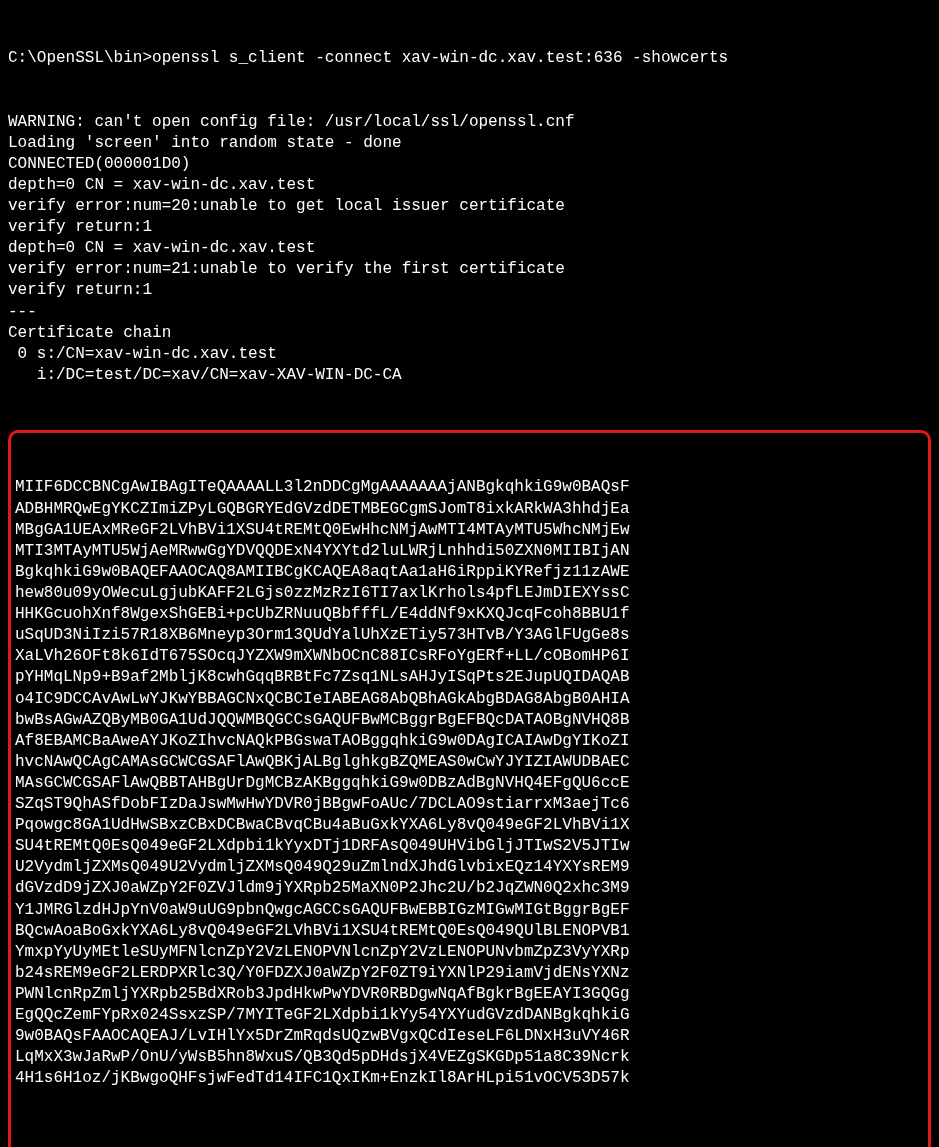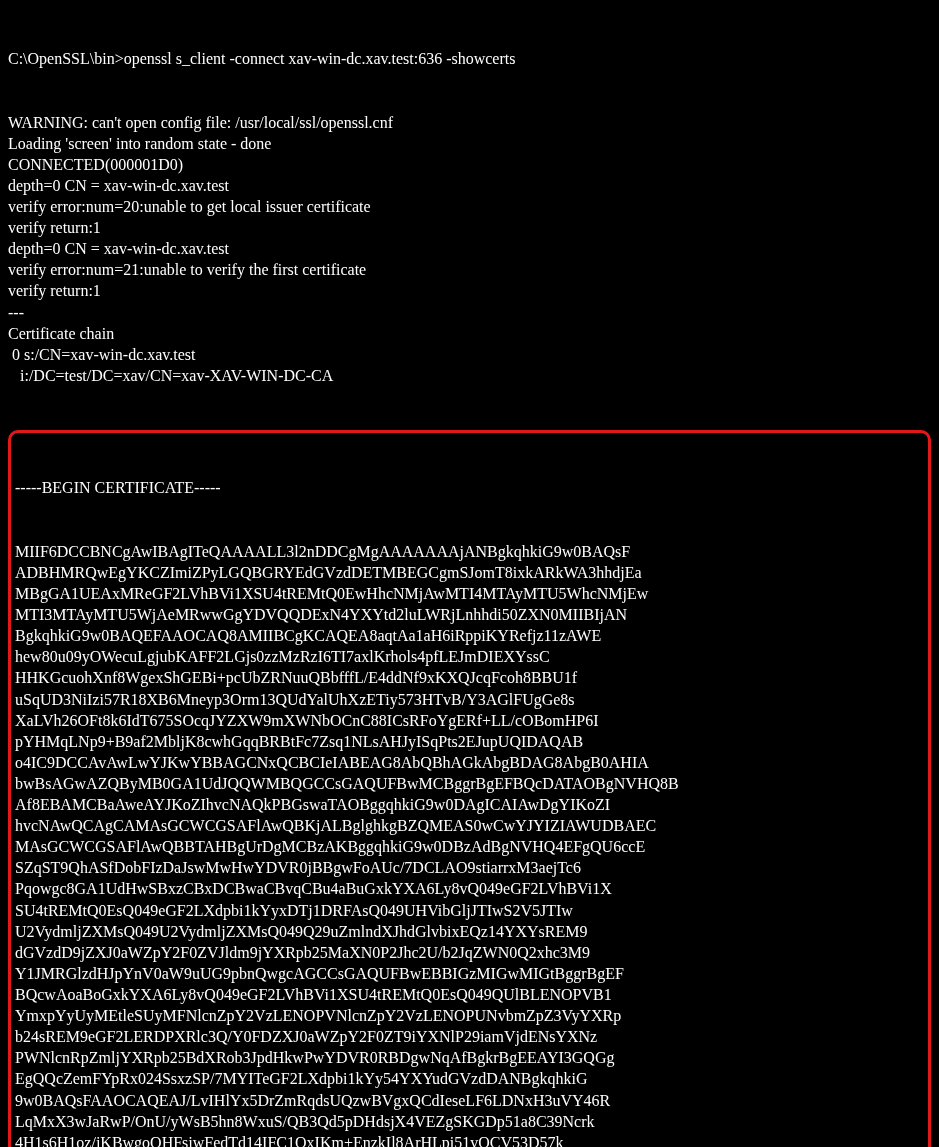--- a/index.html
+++ b/index.html
@@ -10,32 +10,31 @@
     font-family: "Consolas", "Courier New", monospace;
     font-size: 16px;
     line-height: 1.32;
     width: 939px;
   }
   .terminal {
     padding: 6px 8px 10px 8px;
     white-space: pre-wrap;
     word-break: break-all;
   }
-  .line { white-space: pre-wrap; font-family: Liberation Serif, serif; }
+  .line { white-space: pre-wrap; }
   .cert-box {
     border: 3px solid #e11919;
     border-radius: 10px;
     padding: 2px 4px;
     margin-top: 2px;
   }
 </style>
 </head>
 <body>
 
 <div class="terminal">
   <div class="line"><span>C:\OpenSSL\bin&gt;</span><span>openssl s_client -connect xav-win-dc.xav.test:636 -showcerts</span></div>
   <div id="preamble"><div class="line">WARNING: can't open config file: /usr/local/ssl/openssl.cnf</div><div class="line">Loading 'screen' into random state - done</div><div class="line">CONNECTED(000001D0)</div><div class="line">depth=0 CN = xav-win-dc.xav.test</div><div class="line">verify error:num=20:unable to get local issuer certificate</div><div class="line">verify return:1</div><div class="line">depth=0 CN = xav-win-dc.xav.test</div><div class="line">verify error:num=21:unable to verify the first certificate</div><div class="line">verify return:1</div><div class="line">---</div><div class="line">Certificate chain</div><div class="line"> 0 s:/CN=xav-win-dc.xav.test</div><div class="line">   i:/DC=test/DC=xav/CN=xav-XAV-WIN-DC-CA</div></div>
   <div class="cert-box">
-    <div class="line">-----BEGIN CERTIFICATE-----</div>
     <div id="certbody"><div class="line">MIIF6DCCBNCgAwIBAgITeQAAAALL3l2nDDCgMgAAAAAAAjANBgkqhkiG9w0BAQsF</div><div class="line">ADBHMRQwEgYKCZImiZPyLGQBGRYEdGVzdDETMBEGCgmSJomT8ixkARkWA3hhdjEa</div><div class="line">MBgGA1UEAxMReGF2LVhBVi1XSU4tREMtQ0EwHhcNMjAwMTI4MTAyMTU5WhcNMjEw</div><div class="line">MTI3MTAyMTU5WjAeMRwwGgYDVQQDExN4YXYtd2luLWRjLnhhdi50ZXN0MIIBIjAN</div><div class="line">BgkqhkiG9w0BAQEFAAOCAQ8AMIIBCgKCAQEA8aqtAa1aH6iRppiKYRefjz11zAWE</div><div class="line">hew80u09yOWecuLgjubKAFF2LGjs0zzMzRzI6TI7axlKrhols4pfLEJmDIEXYssC</div><div class="line">HHKGcuohXnf8WgexShGEBi+pcUbZRNuuQBbfffL/E4ddNf9xKXQJcqFcoh8BBU1f</div><div class="line">uSqUD3NiIzi57R18XB6Mneyp3Orm13QUdYalUhXzETiy573HTvB/Y3AGlFUgGe8s</div><div class="line">XaLVh26OFt8k6IdT675SOcqJYZXW9mXWNbOCnC88ICsRFoYgERf+LL/cOBomHP6I</div><div class="line">pYHMqLNp9+B9af2MbljK8cwhGqqBRBtFc7Zsq1NLsAHJyISqPts2EJupUQIDAQAB</div><div class="line">o4IC9DCCAvAwLwYJKwYBBAGCNxQCBCIeIABEAG8AbQBhAGkAbgBDAG8AbgB0AHIA</div><div class="line">bwBsAGwAZQByMB0GA1UdJQQWMBQGCCsGAQUFBwMCBggrBgEFBQcDATAOBgNVHQ8B</div><div class="line">Af8EBAMCBaAweAYJKoZIhvcNAQkPBGswaTAOBggqhkiG9w0DAgICAIAwDgYIKoZI</div><div class="line">hvcNAwQCAgCAMAsGCWCGSAFlAwQBKjALBglghkgBZQMEAS0wCwYJYIZIAWUDBAEC</div><div class="line">MAsGCWCGSAFlAwQBBTAHBgUrDgMCBzAKBggqhkiG9w0DBzAdBgNVHQ4EFgQU6ccE</div><div class="line">SZqST9QhASfDobFIzDaJswMwHwYDVR0jBBgwFoAUc/7DCLAO9stiarrxM3aejTc6</div><div class="line">Pqowgc8GA1UdHwSBxzCBxDCBwaCBvqCBu4aBuGxkYXA6Ly8vQ049eGF2LVhBVi1X</div><div class="line">SU4tREMtQ0EsQ049eGF2LXdpbi1kYyxDTj1DRFAsQ049UHVibGljJTIwS2V5JTIw</div><div class="line">U2VydmljZXMsQ049U2VydmljZXMsQ049Q29uZmlndXJhdGlvbixEQz14YXYsREM9</div><div class="line">dGVzdD9jZXJ0aWZpY2F0ZVJldm9jYXRpb25MaXN0P2Jhc2U/b2JqZWN0Q2xhc3M9</div><div class="line">Y1JMRGlzdHJpYnV0aW9uUG9pbnQwgcAGCCsGAQUFBwEBBIGzMIGwMIGtBggrBgEF</div><div class="line">BQcwAoaBoGxkYXA6Ly8vQ049eGF2LVhBVi1XSU4tREMtQ0EsQ049QUlBLENOPVB1</div><div class="line">YmxpYyUyMEtleSUyMFNlcnZpY2VzLENOPVNlcnZpY2VzLENOPUNvbmZpZ3VyYXRp</div><div class="line">b24sREM9eGF2LERDPXRlc3Q/Y0FDZXJ0aWZpY2F0ZT9iYXNlP29iamVjdENsYXNz</div><div class="line">PWNlcnRpZmljYXRpb25BdXRob3JpdHkwPwYDVR0RBDgwNqAfBgkrBgEEAYI3GQGg</div><div class="line">EgQQcZemFYpRx024SsxzSP/7MYITeGF2LXdpbi1kYy54YXYudGVzdDANBgkqhkiG</div><div class="line">9w0BAQsFAAOCAQEAJ/LvIHlYx5DrZmRqdsUQzwBVgxQCdIeseLF6LDNxH3uVY46R</div><div class="line">LqMxX3wJaRwP/OnU/yWsB5hn8WxuS/QB3Qd5pDHdsjX4VEZgSKGDp51a8C39Ncrk</div><div class="line">4H1s6H1oz/jKBwgoQHFsjwFedTd14IFC1QxIKm+EnzkIl8ArHLpi51vOCV53D57k</div></div>
     
   </div>
 </div>
 
 </body></html>

